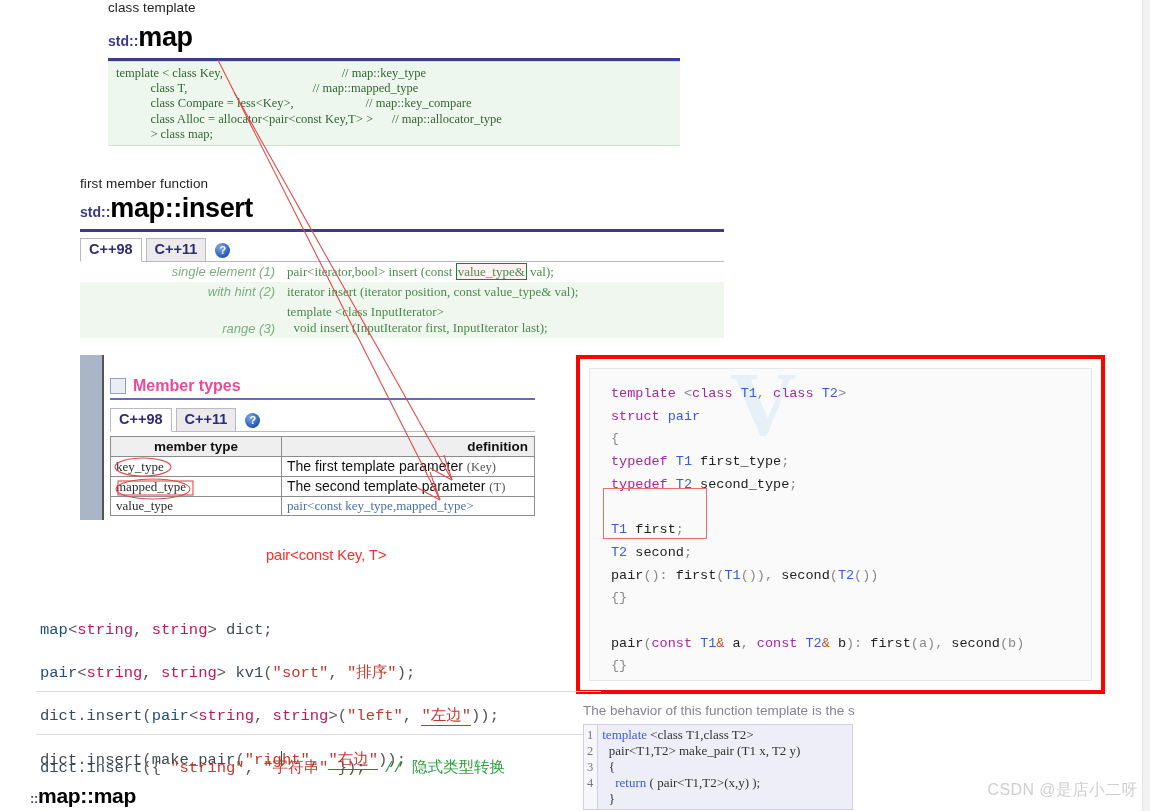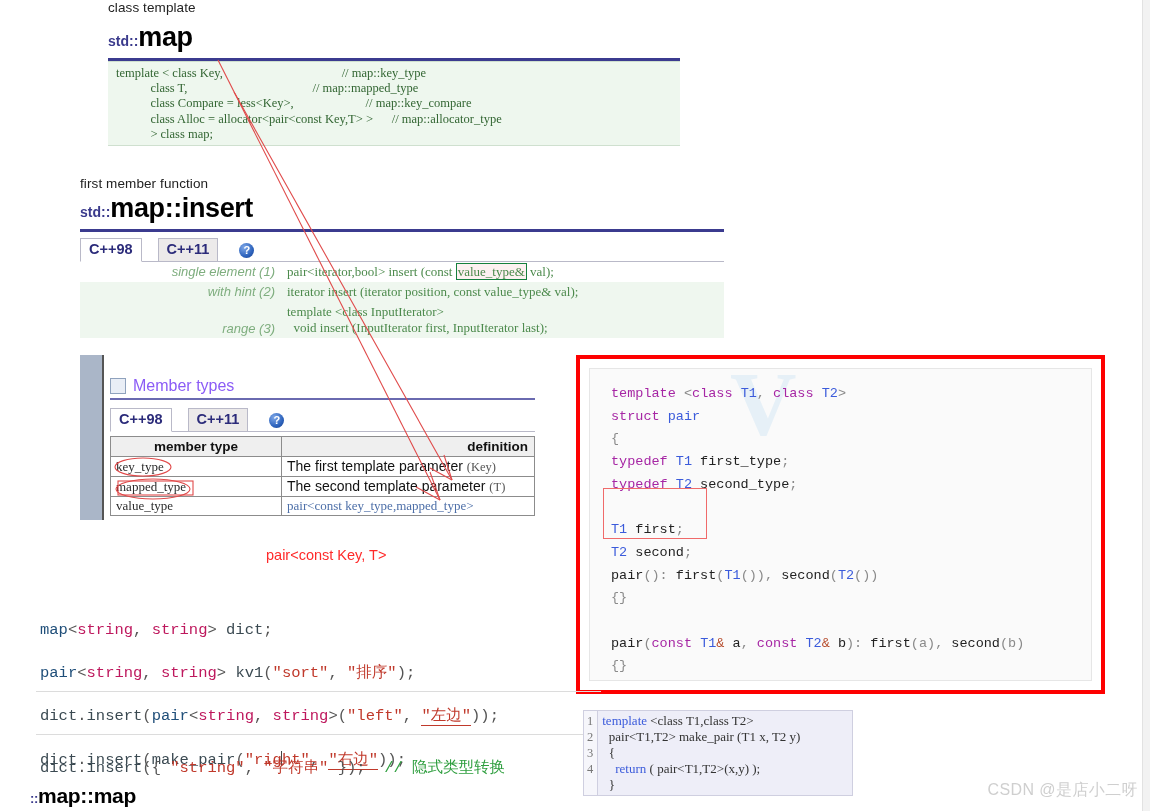--- a/index.html
+++ b/index.html
@@ -13,21 +13,21 @@
   .page{position:absolute;left:0;top:0;width:1150px;height:811px;overflow:hidden;}
   .right-gutter{position:absolute;right:0;top:0;width:7px;height:811px;background:#f2f2f2;border-left:1px solid #e2e2e2;}
 
   
   .ref-kicker{font-size:13.5px;color:#222;letter-spacing:.1px;}
   .ref-title{font-weight:bold;color:#000;line-height:1;}
   .ref-title .ns{font-size:14px;color:#3a3a8c;vertical-align:baseline;}
   .ref-title .nm{font-size:27px;letter-spacing:-.4px;}
   .rule{height:3px;background:#3b3b8f;}
 
-  .tabs{display:flex;align-items:flex-end;gap:12px;height:25px;border-bottom:1px solid #b9b9c8;background:#fff;}
+  .tabs{display:flex;align-items:flex-end;gap:0;height:25px;border-bottom:1px solid #b9b9c8;background:#fff;}
   .tab{
     font-size:14.5px;color:#2b2b7a;font-weight:bold;
     padding:2px 8px 3px 8px;border:1px solid #b9b9c8;border-bottom:none;
     background:#eceaea;margin-right:4px;line-height:17px;
   }
   .tab.active{background:#ffffff;border-bottom:1px solid #fff;margin-bottom:-1px;}
   .help-icon{
     width:15px;height:15px;border-radius:50%;
     background:radial-gradient(circle at 35% 30%,#7fa8e8 0%,#2d63bd 60%,#19408a 100%);
     color:#fff;font-size:11px;font-weight:bold;line-height:15px;text-align:center;
@@ -51,21 +51,21 @@
   }
   .sig-code{
     font-family:"Liberation Serif",serif;color:#4c8a4c;white-space:pre;font-size:13px;line-height:16px;
   }
   .boxed{border:1px solid #15803d;background:#fdf1f1;padding:0 1px;text-align:right;}
   .mt-sidebar{position:absolute;left:80px;top:355px;width:22px;height:165px;background:#aab6c8;border-right:2px solid #555;}
   .mt-head{display:flex;align-items:center;gap:7px;}
   .mt-square{
     width:14px;height:14px;background:#e9eef6;border:1px solid #8fa2bd;display:inline-block;
   }
-  .mt-head-label{font-size:16px;font-weight:normal;color:#8b5cf6;}
+  .mt-head-label{font-size:16px;font-weight:bold;color:#ec4899;}
   .mt-underline{height:2px;background:#6a6ab0;margin-top:3px;}
 
   .mtable{width:100%;border-collapse:collapse;font-size:13px;}
   .mtable th{
     background:#efefef;border:1px solid #8c8c8c;font-size:13.5px;color:#111;padding:2px 6px;
   }
   .mtable td{border:1px solid #8c8c8c;padding:1px 5px;vertical-align:middle;}
   .mt-name{font-family:"Liberation Serif",serif;font-size:13px;color:#2b2b2b;white-space:nowrap;width:160px;}
   .mt-def{font-size:14px;color:#111;}
   .mt-def.codey{font-family:"Liberation Serif",serif;font-size:13px;color:#4d6fa8;}
@@ -266,20 +266,21 @@
 <span class="l"><span class="e-id">dict</span><span class="e-pun">.</span><span class="e-id">insert</span><span class="e-pun">(</span><span class="e-id">make_pair</span><span class="e-pun">(</span><span class="e-str">"rig</span><span class="caret"></span><span class="e-str">ht"</span><span class="e-pun">, </span><span class="e-cn">"右边"</span><span class="e-pun">));</span></span></div>
   <div class="rowrule" style="top:691px;"></div>
   <div class="rowrule" style="top:734px;"></div>
   <div class="editor" id="editor-last" style="top:758px;"><span class="l"><span class="e-id">dict</span><span class="e-pun">.</span><span class="e-id">insert</span><span class="e-pun">({ </span><span class="e-str">"string"</span><span class="e-pun">, </span><span class="e-str">"字符串"</span><span class="e-pun"> });</span><span class="e-pun">  </span><span class="e-cmt">// 隐式类型转换</span></span></div>
 
   <div class="mapmap">
     <span class="ns">::</span><span>map::map</span>
   </div>
 
   <div class="mp-wrap">
+    <div class="mp-ghost">The behavior of this function template is the s</div>
     <div class="mp-code">
       <div class="mp-gutter">1
 2
 3
 4</div>
       <div class="mp-body" id="mp-body"><span class="l"><span class="k">template </span><span>&lt;class T1,class T2&gt;</span></span>
 <span class="l"><span>  pair&lt;T1,T2&gt; make_pair (T1 x, T2 y)</span></span>
 <span class="l"><span>  {</span></span>
 <span class="l"><span>    </span><span class="k">return</span><span> ( pair&lt;T1,T2&gt;(x,y) );</span></span>
 <span class="l"><span>  }</span></span></div>

